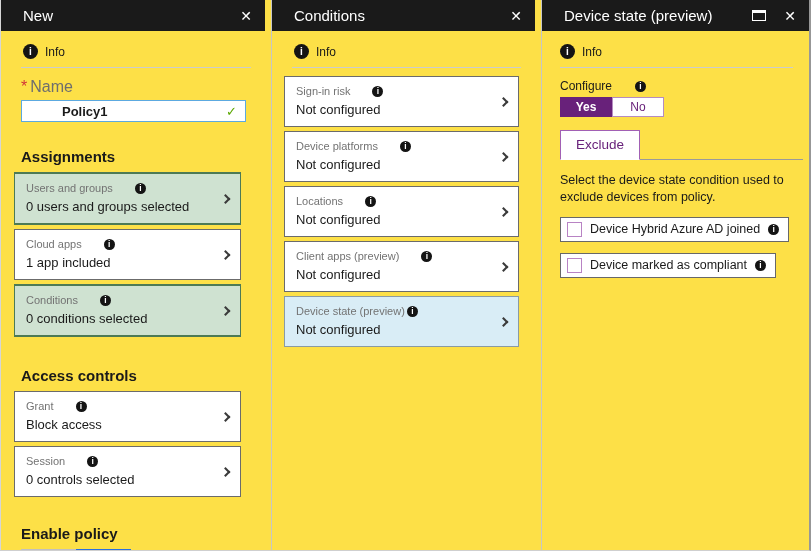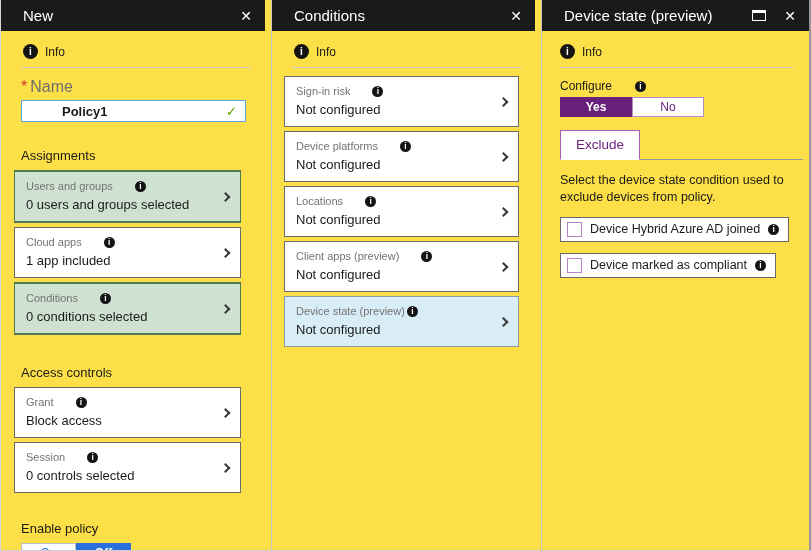--- a/index.html
+++ b/index.html
@@ -30,21 +30,21 @@
   .divider { border:none; border-top:1px solid #ccc; margin:8px 20px 0 20px; }
 
   .field { margin:10px 25px 0 20px; }
   .field-label { font-size:16px; color:#6e6e6e; margin-bottom:4px; }
   .req { color:var(--required-red,#d13438); margin-right:3px; }
   .text-input { border:1px solid var(--input-border,#5ca9e0); height:22px; display:flex;
                 align-items:center; padding:0 8px; background:#fff; cursor:text; }
   .input-value { flex:1; font-size:13px; font-weight:bold;padding-left:32px; }
   .valid-check { color:var(--valid-green,#5aa700); font-size:13px; font-weight:bold; }
 
-  .section-title { font-size:13px; font-weight:400; margin:0 20px 7px 20px; }
+  .section-title { font-size:15px; font-weight:700; margin:0 20px 7px 20px; }
   .mt-assign { margin-top:26px; }
   .mt-access { margin-top:30px; }
   .mt-enable { margin-top:28px; }
 
   .cards { margin:0 30px 0 13px; }
   .card { position:relative; border:1px solid #6b6b6b; background:#fff;
           padding:8px 28px 9px 11px; margin-bottom:4px; cursor:pointer; }
   .card-label { font-size:11px; color:#737373; display:flex; align-items:center; gap:22px; }
   .card-value { font-size:13px; color:#1a1a1a; margin-top:5px; }
   .chevron { position:absolute; right:11px; top:50%; width:7px; height:7px;
@@ -61,21 +61,21 @@
   .toggle { display:flex; margin:6px 20px 0 20px; }
   .toggle-btn { width:55px; height:19px; font-size:12px; display:flex; align-items:center;
                 justify-content:center; cursor:pointer; border:1px solid #c0c0c0;
                 background:#fff; color:var(--accent-blue,#2a6fdd); }
   .toggle-btn.active { background:var(--accent-blue,#2a6fdd); color:#fff; font-weight:bold;
                        border-color:var(--accent-blue,#2a6fdd); }
 
   .configure-row { display:flex; align-items:center; gap:23px; margin:11px 18px 0 18px;
                    font-size:12px; }
   .yesno { display:flex; margin:4px 18px 0 18px; }
-  .yn-btn { width:72px; height:20px; font-size:12px; display:flex; align-items:center;
+  .yn-btn { width:52px; height:20px; font-size:12px; display:flex; align-items:center;
             justify-content:center; cursor:pointer; border:1px solid #b58cc0; background:#fff;
             color:var(--accent-purple,#68217a); }
   .yn-btn.active { background:var(--accent-purple,#68217a); color:#fff; font-weight:bold;
                    border-color:var(--accent-purple,#68217a); }
 
   .tabs { display:flex; align-items:flex-end; margin:13px 6px 0 18px;
           border-bottom:1px solid #9a9a9a; }
   .tab { font-size:13.5px; color:var(--accent-purple,#68217a); padding:6px 15px 7px 15px;
          cursor:pointer; margin-right:6px; }
   .tab.active { border:1px solid #a160b4; border-bottom:1px solid #fff; margin-bottom:-1px;

